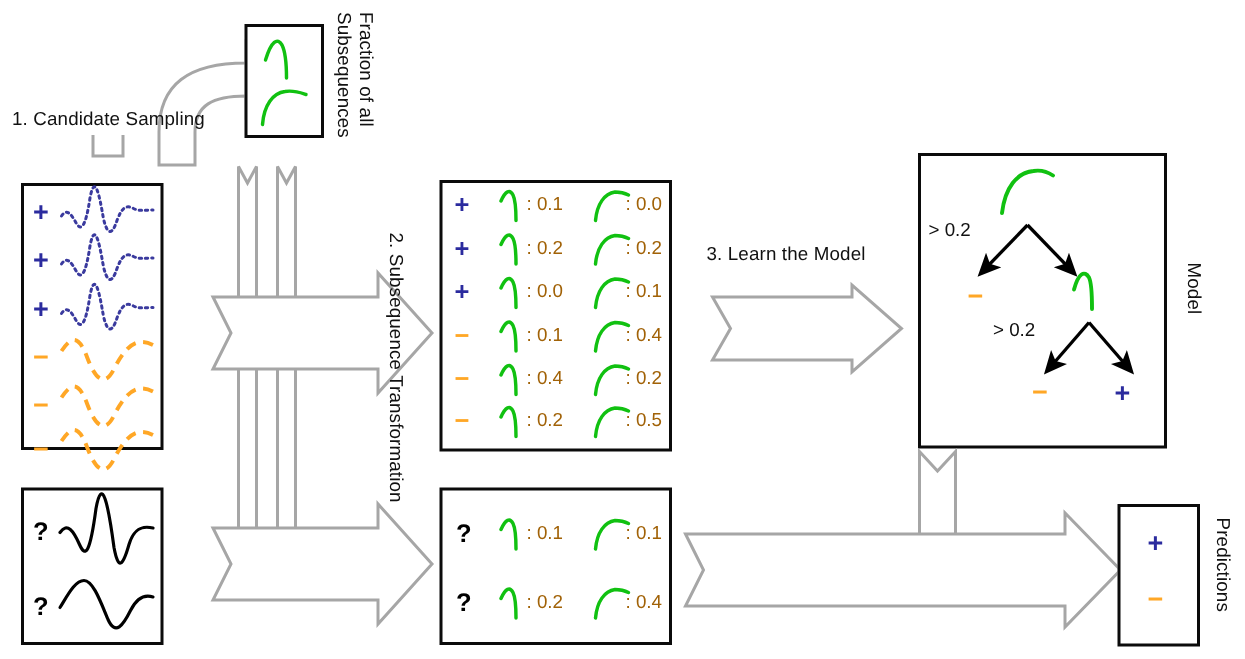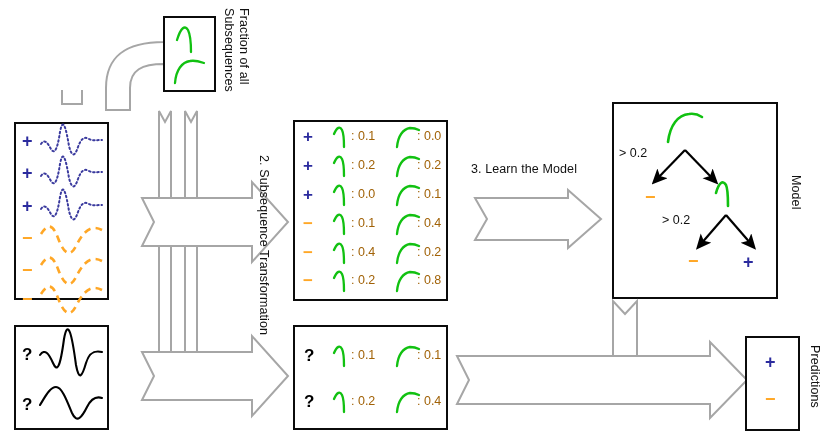--- a/index.html
+++ b/index.html
@@ -66,20 +66,21 @@
 </head>
 <body>
 
 <div id="canvas">
 
   <svg class="abs" style="left:92px;top:16px;" width="160" height="95">
     <path class="curvearrow" d="M14,94 L14,72 C14,40 34,26 72,26 L72,12 L104,37 L72,62 L72,48
              C50,48 38,54 38,72 L38,94 Z"></path>
   </svg>
 
+  <div class="lbl" style="left:8px;top:72px;">1. Candidate Sampling</div>
 
   <svg class="abs" style="left:56px;top:88px;" width="36" height="26">
     <path d="M6,2 L6,16 L26,16 L26,2" fill="none" stroke="#a6a6a6" stroke-width="2"></path>
   </svg>
 
   <div class="box" style="left:163px;top:16px;width:53px;height:76px;"></div>
   <svg class="abs" style="left:163px;top:16px;" width="53" height="76">
     <path class="shp-sm" d="M14,24 C18,11 22,9 25,14 C27,18 28,28 28,36"></path>
     <path class="shp-sm" d="M12,67 C13,54 19,46 27,45 C33,44 38,46 41,47"></path>
   </svg>
@@ -194,21 +195,21 @@
 
     <div>
       <span class="sign minus" style="left:10px;top:152px;font-size:17px;">−</span>
       <svg class="abs" style="left:36px;top:149px;" width="24" height="24">
         <path class="shp-sm" d="M5,9 C8,2 11,1 13,5 C15,9 15,16 15,22"></path>
       </svg>
       <span class="val" style="left:58px;top:153px;">: 0.2</span>
       <svg class="abs" style="left:100px;top:149px;" width="28" height="24">
         <path class="shp-sm" d="M4,22 C5,11 10,4 17,3 C21,3 24,4 26,5"></path>
       </svg>
-      <span class="val" style="left:124px;top:153px;">: 0.8</span>
+      <span class="val" style="left:124px;top:153px;">: 0.5</span>
     </div>
   </div>
 
   <div class="box" style="left:293px;top:325px;width:155px;height:105px;"></div>
   <div class="abs" style="left:293px;top:325px;width:155px;height:105px;">
     <div>
       <span class="sign qmark" style="left:11px;top:22px;font-size:17px;">?</span>
       <svg class="abs" style="left:36px;top:19px;" width="24" height="24">
         <path class="shp-sm" d="M5,9 C8,2 11,1 13,5 C15,9 15,16 15,22"></path>
       </svg>

